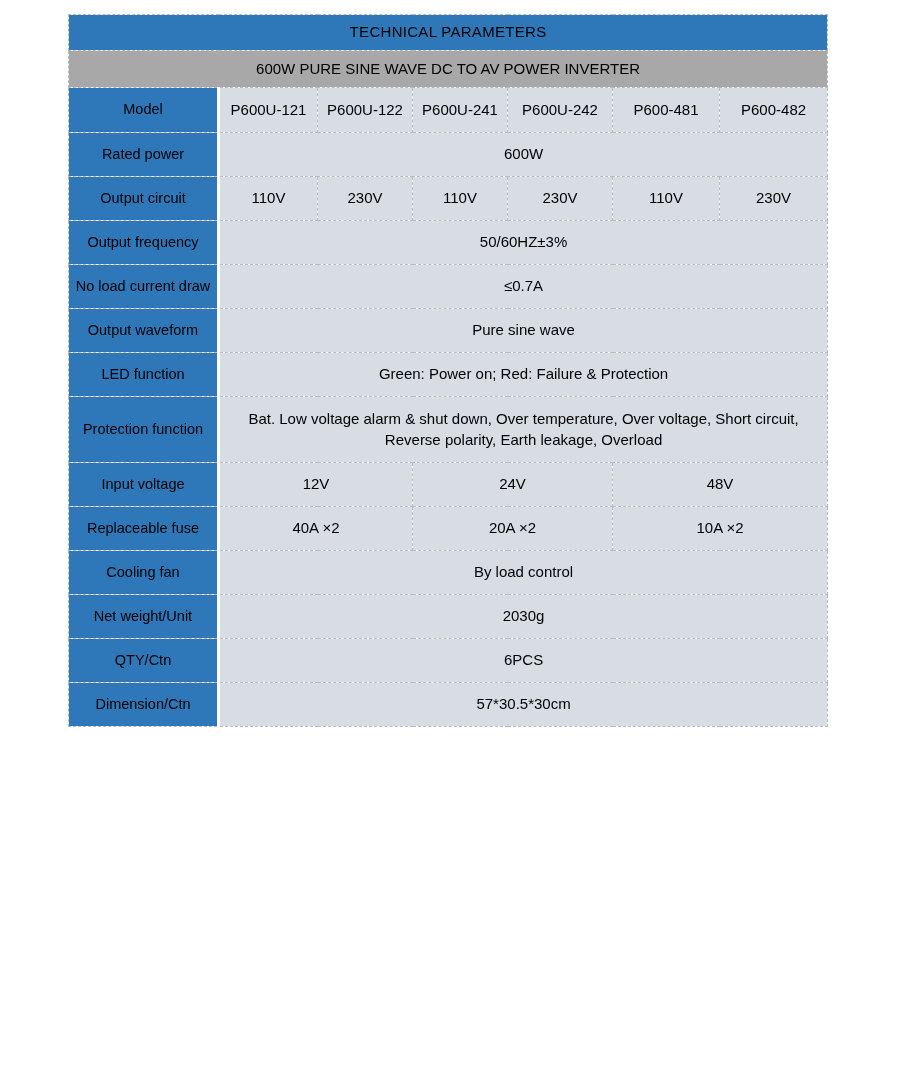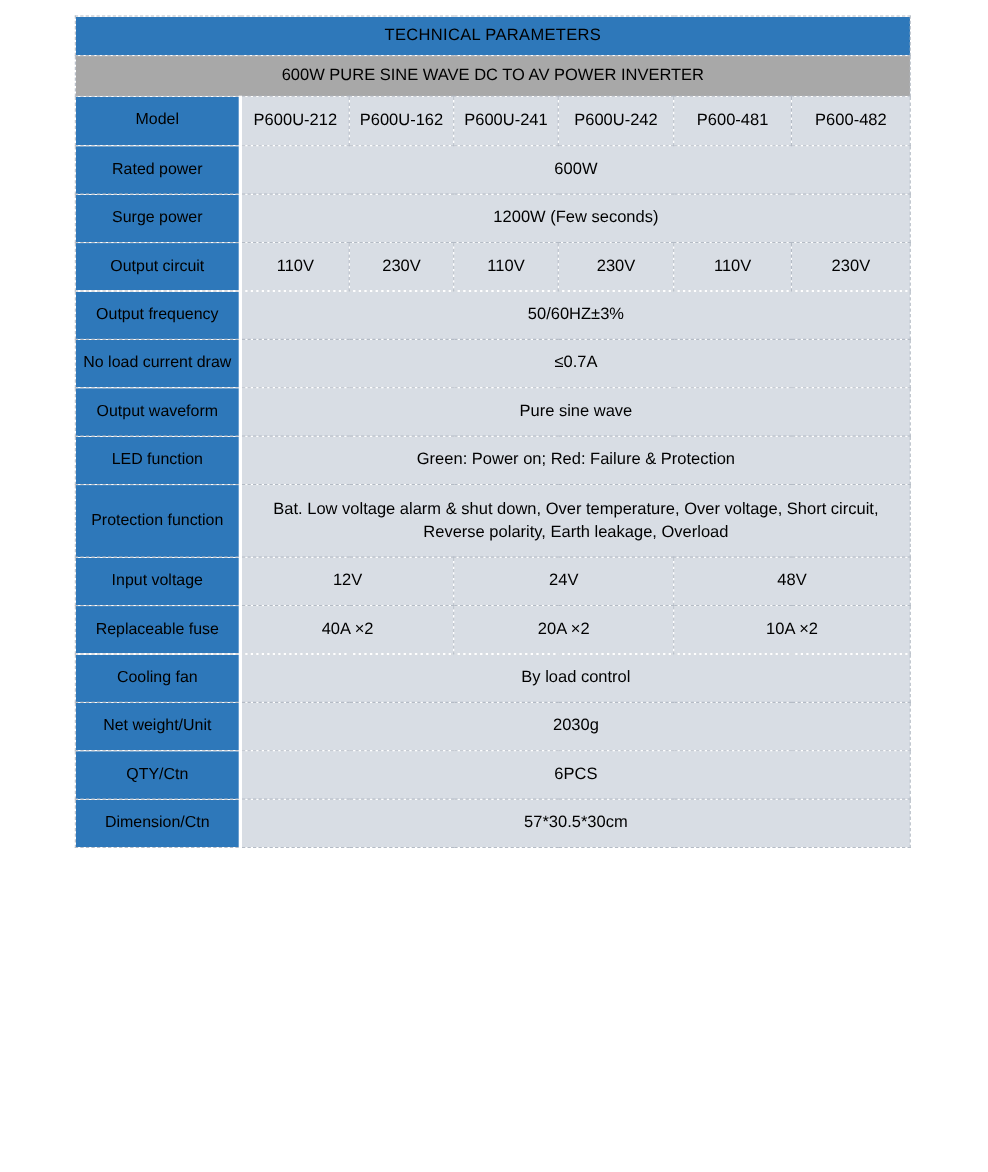--- a/index.html
+++ b/index.html
@@ -73,34 +73,30 @@
     </colgroup>
     <tbody>
       <tr class="h-title">
         <td colspan="7">TECHNICAL PARAMETERS</td>
       </tr>
       <tr class="h-sub">
         <td colspan="7">600W PURE SINE WAVE DC TO AV POWER INVERTER</td>
       </tr>
       <tr class="h-model">
         <td class="label">Model</td>
-        <td>P600U-212</td>
-        <td>P600U-162</td>
+        <td>P600U-121</td>
+        <td>P600U-122</td>
         <td>P600U-241</td>
         <td>P600U-242</td>
         <td>P600-481</td>
         <td>P600-482</td>
       </tr>
       <tr class="std">
         <td class="label">Rated power</td>
         <td colspan="6">600W</td>
-      </tr>
-      <tr class="std">
-        <td class="label">Surge power</td>
-        <td colspan="6">1200W (Few seconds)</td>
       </tr>
       <tr class="std">
         <td class="label">Output circuit</td>
         <td>110V</td>
         <td>230V</td>
         <td>110V</td>
         <td>230V</td>
         <td>110V</td>
         <td>230V</td>
       </tr>

